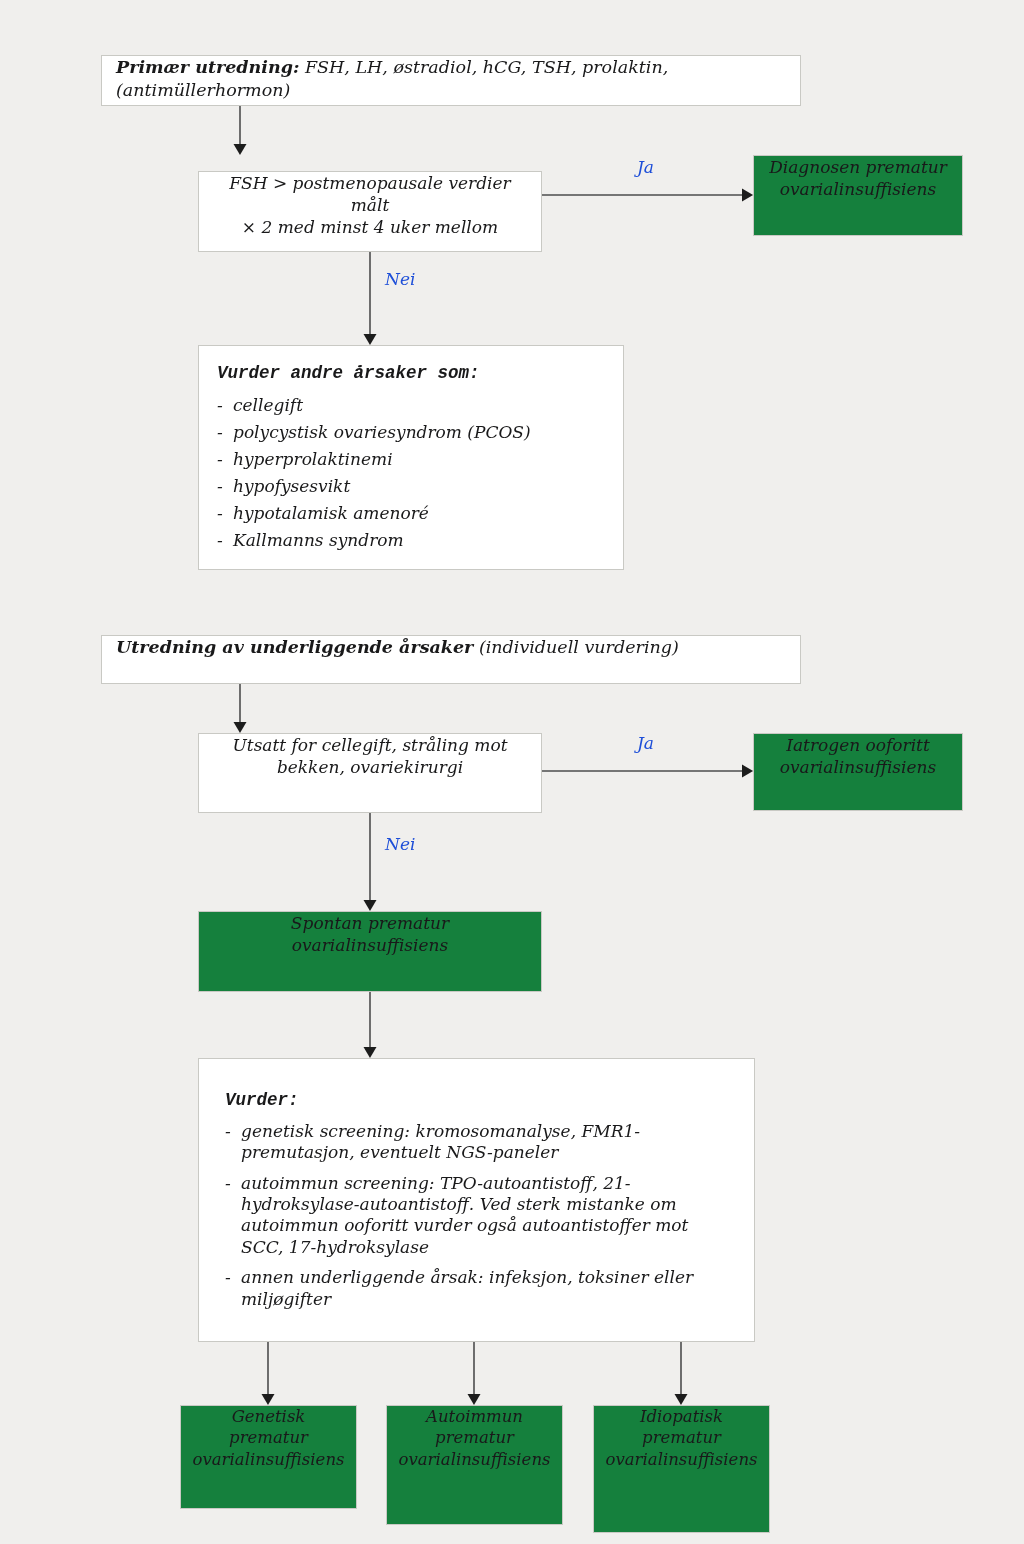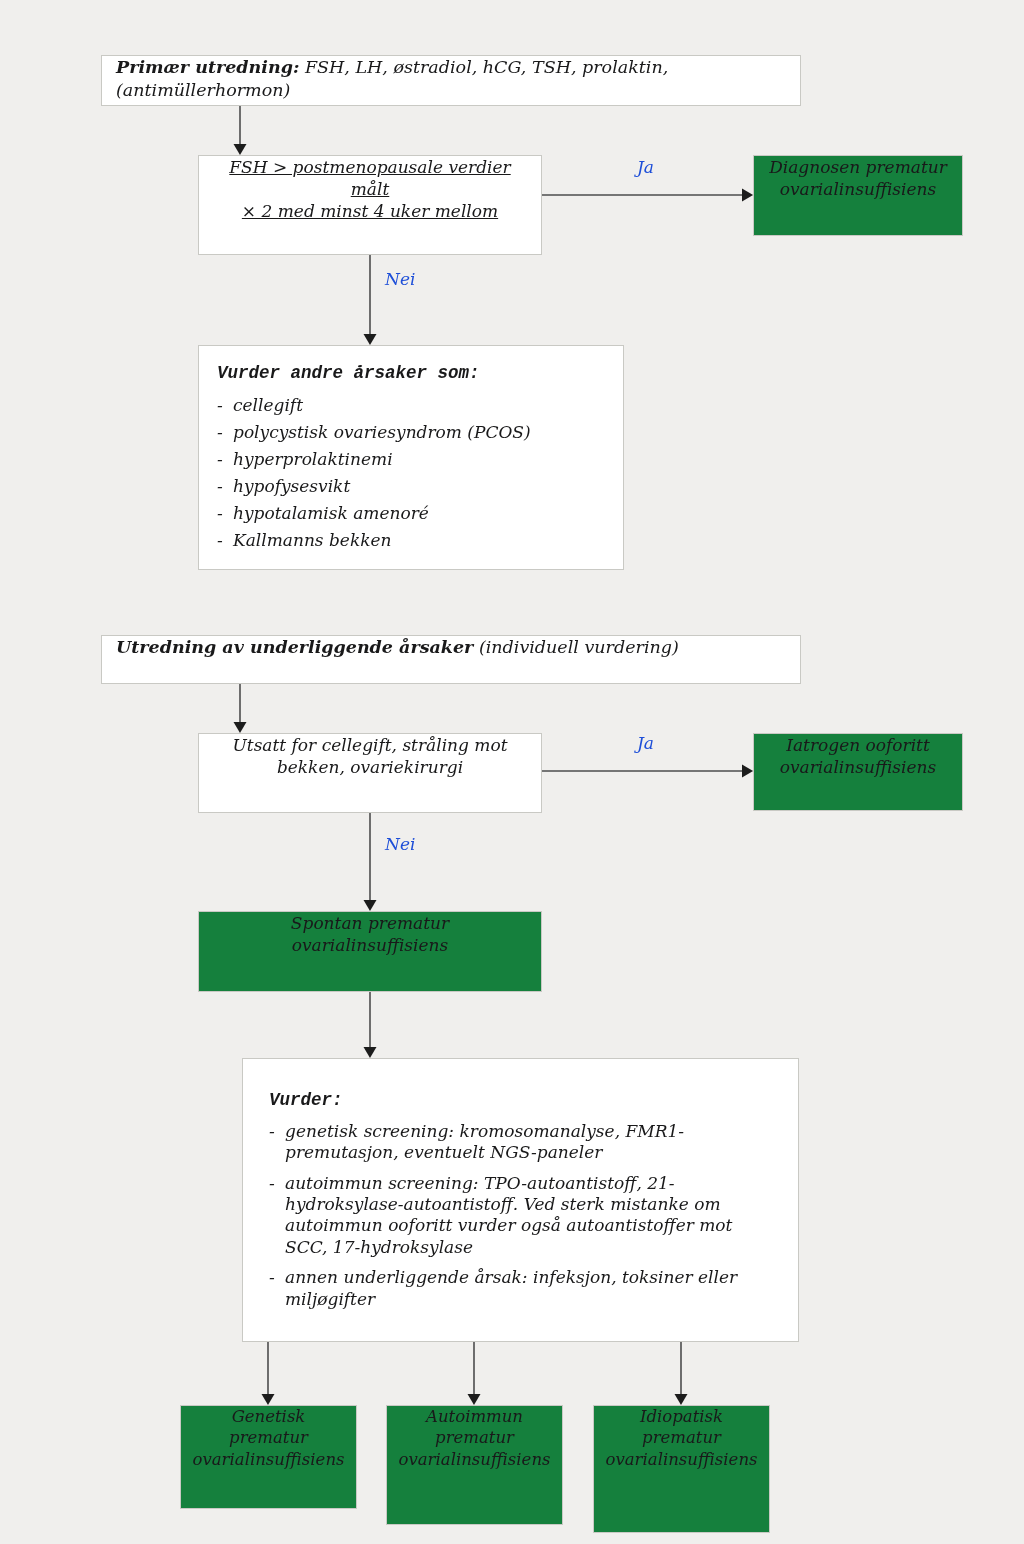--- a/index.html
+++ b/index.html
@@ -135,21 +135,21 @@
       <path d="M681,1342 L681,1396"></path>
     </g>
   </svg>
 
   <div class="node white banner left" style="left:101px; top:55px; width:700px; height:51px;">
     <div>
       <b>Primær utredning:</b><span class="rest"> FSH, LH, østradiol, hCG, TSH, prolaktin, (antimüllerhormon)</span>
     </div>
   </div>
 
-  <div class="node white boxtext center" style="left:198px; top:155px; width:344px; height:100px;text-decoration:underline;">
+  <div class="node white boxtext center" style="left:198px; top:171px; width:344px; height:81px;">
     <div>FSH &gt; postmenopausale verdier målt</div>
     <div>× 2 med minst 4 uker mellom</div>
   </div>
 
   <div class="edge-label" style="left:637px; top:157px;">Ja</div>
 
   <div class="edge-label" style="left:385px; top:269px;">Nei</div>
 
   <div class="node tint boxtext center" style="left:753px; top:155px; width:210px; height:81px;">
     <div>Diagnosen prematur</div>
@@ -174,21 +174,21 @@
       <li>
           <span class="dash">-</span>
           <span class="txt">hypofysesvikt</span>
         </li>
       <li>
           <span class="dash">-</span>
           <span class="txt">hypotalamisk amenoré</span>
         </li>
       <li>
           <span class="dash">-</span>
-          <span class="txt">Kallmanns bekken</span>
+          <span class="txt">Kallmanns syndrom</span>
         </li>
     </ul>
   </div>
 
   <div class="node white banner left" style="left:101px; top:635px; width:700px; height:49px;">
     <div>
       <b>Utredning av underliggende årsaker</b><span class="rest"> (individuell vurdering)</span>
     </div>
   </div>
 
@@ -203,21 +203,21 @@
 
   <div class="node tint boxtext center" style="left:753px; top:733px; width:210px; height:78px;">
     <div>Iatrogen ooforitt</div>
     <div>ovarialinsuffisiens</div>
   </div>
 
   <div class="node tint boxtext center" style="left:198px; top:911px; width:344px; height:81px;">
     <div>Spontan prematur ovarialinsuffisiens</div>
   </div>
 
-  <div class="node white listbox tight left" style="left:198px; top:1058px; width:557px; height:284px; padding-top:30px; padding-left:26px; padding-right:22px;margin-left:44px;">
+  <div class="node white listbox tight left" style="left:198px; top:1058px; width:557px; height:284px; padding-top:30px; padding-left:26px; padding-right:22px;">
     <div class="lb-title">Vurder:</div>
     <ul>
       <li>
           <span class="dash">-</span>
           <span class="txt">genetisk screening: kromosomanalyse, FMR1-premutasjon, eventuelt NGS-paneler</span>
         </li>
       <li>
           <span class="dash">-</span>
           <span class="txt">autoimmun screening: TPO-autoantistoff, 21-hydroksylase-autoantistoff. Ved sterk mistanke om autoimmun ooforitt vurder også autoantistoffer mot SCC, 17-hydroksylase</span>
         </li>

